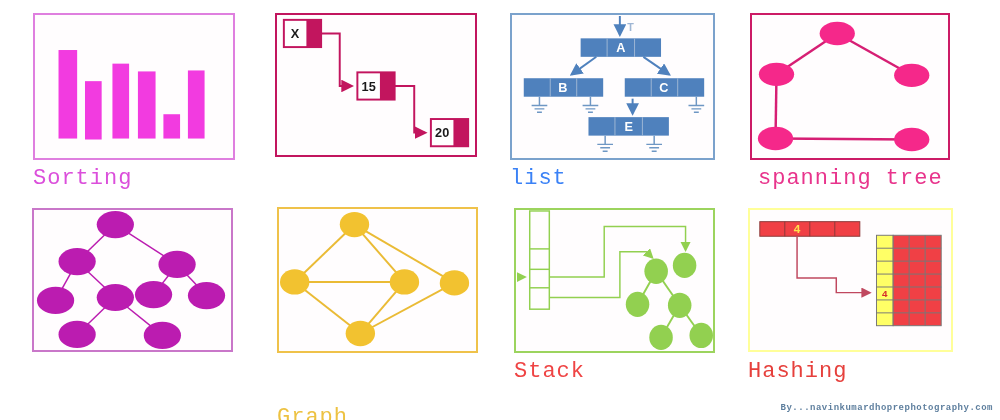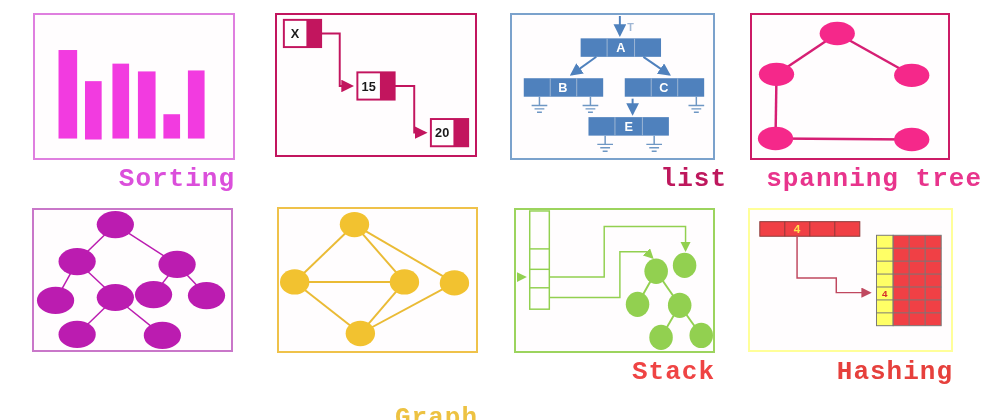--- a/index.html
+++ b/index.html
@@ -1,32 +1,32 @@
 <!DOCTYPE html>
 <html><head>
 <meta charset="utf-8">
 <style>
   html,body { margin:0; padding:0; background:#ffffff; }
   .canvas { position:relative; width:1000px; height:420px; background:#ffffff; overflow:hidden;
             font-family:"Liberation Mono","DejaVu Sans Mono",monospace; }
   .box { position:absolute; box-sizing:border-box; background:#fffdfe; }
   .box svg { position:absolute; left:0; top:0; width:100%; height:100%; display:block; }
-  .lbl { position:absolute; text-align:right; font-weight:bold; font-size:26px;
+  .lbl { position:absolute; text-align:left; font-weight:normal; font-size:22px;
          letter-spacing:1px; white-space:nowrap; line-height:30px; }
   #b1 { left:33px;  top:13px;  width:202px; height:147px; border:2px solid #DF7FDF; }
   #b2 { left:275px; top:13px;  width:202px; height:144px; border:2px solid #C2155E; }
   #b3 { left:510px; top:13px;  width:205px; height:147px; border:2px solid #7BA2CC; }
   #b4 { left:750px; top:13px;  width:200px; height:147px; border:2px solid #CC1B66; }
   #b5 { left:32px;  top:208px; width:201px; height:144px; border:2px solid #C977C9; }
   #b6 { left:277px; top:207px; width:201px; height:146px; border:2px solid #EFC24A; }
   #b7 { left:514px; top:208px; width:201px; height:145px; border:2px solid #9CD45E; }
   #b8 { left:748px; top:208px; width:205px; height:144px; border:2px solid #FFFF99; }
   #l1 { left:33px;  top:164px; width:202px; color:#DB4FDB; }
   #l2 { left:275px; top:164px; width:202px; color:#C2356A; }
-  #l3 { left:522px; top:164px; width:205px; color:#be185d; }
+  #l3 { left:510px; top:164px; width:205px; color:#3b82f6; }
   #l4 { left:758px; top:164px; width:224px; color:#E8348C; }
   #l5 { left:32px;  top:357px; width:201px; color:#B5256E; }
   #l6 { left:277px; top:357px; width:201px; color:#EDC242;margin-top:46px; }
   #l7 { left:514px; top:357px; width:201px; color:#ef4444; }
   #l8 { left:748px; top:357px; width:205px; color:#E6403C; }
   .wm { position:absolute; top:403px; right:7px; font-size:9px; letter-spacing:0.5px;
         color:#5E7F9E; font-weight:bold; }
   .nodetext { font-family:"Liberation Sans","DejaVu Sans",sans-serif; font-weight:bold; }
 </style>
 </head>
@@ -252,13 +252,14 @@
           <line x1="129" y1="79.2" x2="195" y2="79.2"></line>
           <line x1="129" y1="92.5" x2="195" y2="92.5"></line>
           <line x1="129" y1="105.8" x2="195" y2="105.8"></line>
         </g>
         <text class="nodetext" x="137.5" y="90" font-size="10" fill="#D42B2B" text-anchor="middle">4</text>
       </g>
     </svg>
   </div>
   <div class="lbl" id="l8">Hashing</div>
 
+  <div class="wm">By...navinkumardhoprephotography.com</div>
 </div>
 
 </body></html>

